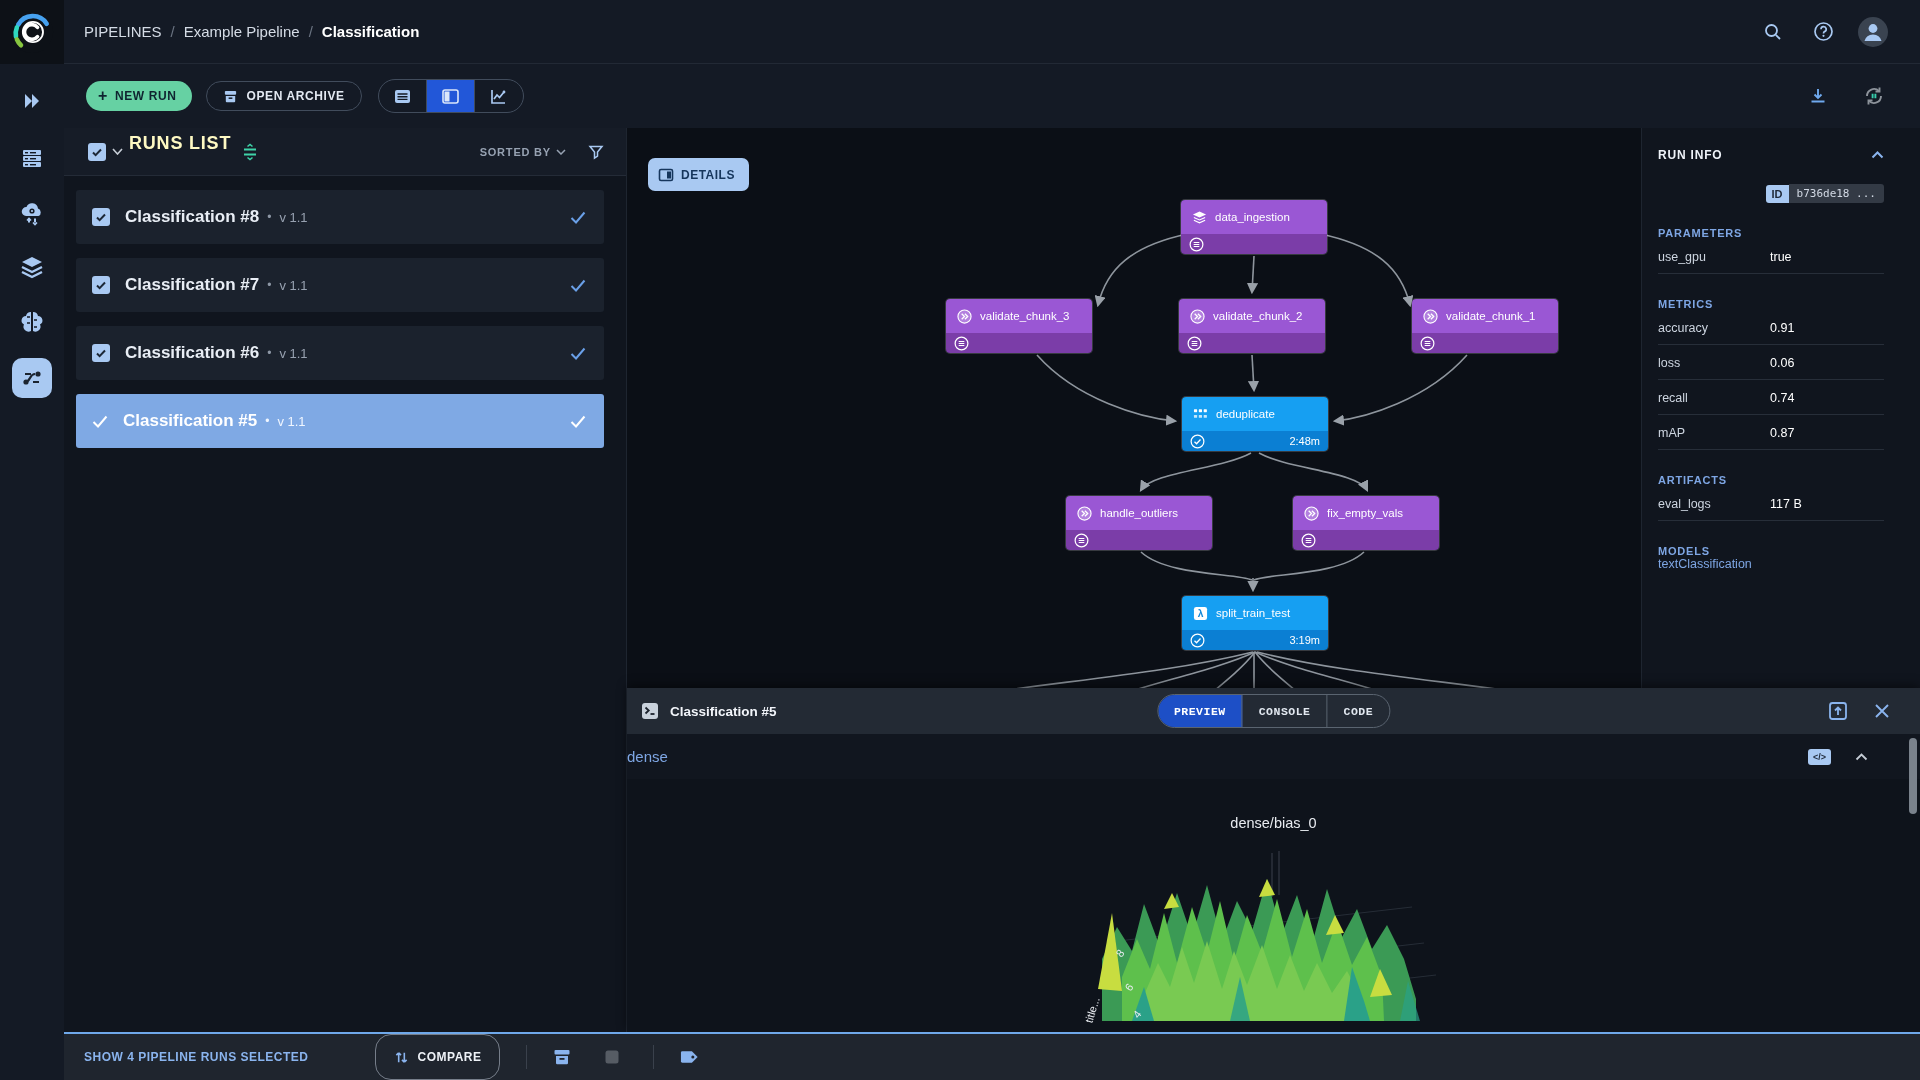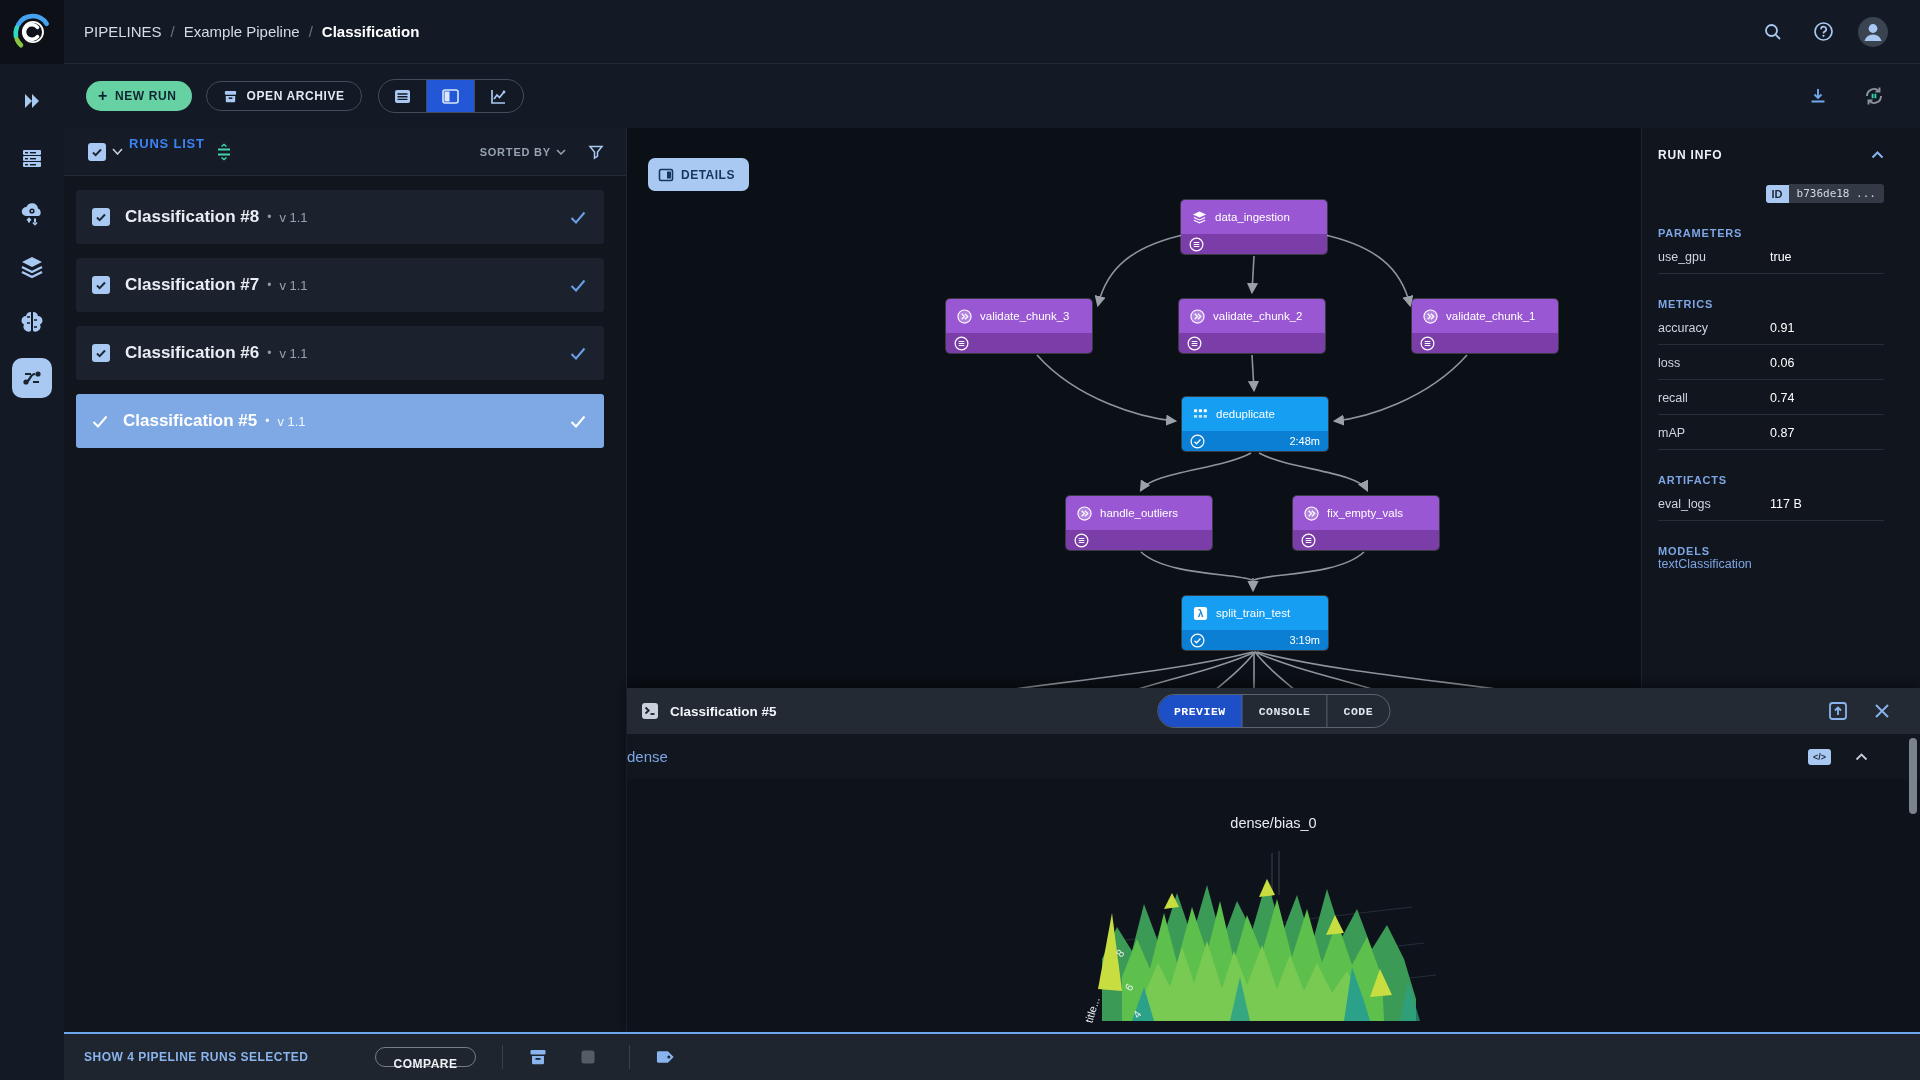--- a/index.html
+++ b/index.html
@@ -38,21 +38,21 @@
   .view-toggle .vt:last-child { border-right:none; }
   .view-toggle .vt.active { background:#2257d8; }
   .toolbar .spacer { flex:1; }
   .tool-icon { width:32px; height:32px; display:flex; align-items:center; justify-content:center; cursor:pointer; margin-left:24px; }
 
   
   .runs-panel { position:absolute; left:64px; top:128px; width:563px; bottom:48px; background:#10151e;
     border-right:1px solid #1e2530; z-index:10; }
   .runs-header { height:48px; background:#161c27; border-bottom:1px solid #242b37; display:flex; align-items:center;
     padding:0 22px 0 24px; }
-  .runs-title { font-size:13px; font-weight:700; letter-spacing:.8px; color:#3b82f6; margin:0 10px 16px 6px; }
+  .runs-title { font-size:18px; font-weight:700; letter-spacing:.8px; color:#fef9c3; margin:0 10px 16px 6px; }
   .runs-header .spacer { flex:1; }
   .sorted-by { font-size:11px; font-weight:700; letter-spacing:.8px; color:#97a2b2; cursor:pointer;
     display:flex; align-items:center; gap:5px; margin-right:22px; }
   .checkbox { width:18px; height:18px; background:#a9c9f2; border-radius:3px; display:flex; align-items:center;
     justify-content:center; cursor:pointer; flex:none; }
   .caret { cursor:pointer; display:flex; align-items:center; margin-left:6px; }
   .runs-body { padding:14px 0 0 0; }
   .run-row { position:relative; height:54px; margin:0 22px 14px 12px; background:#1b222d; border-radius:3px;
     display:flex; align-items:center; padding:0 18px 0 16px; cursor:pointer; }
   .run-row .name { font-size:17px; font-weight:700; color:#e9eef5; margin-left:15px; }
@@ -116,23 +116,23 @@
   .surface { position:absolute; left:455px; top:70px; }
   .tick { position:absolute; color:#e8ebf0; font-size:11px; transform:rotate(-52deg); }
   .axis-label { position:absolute; color:#e8ebf0; font-size:11px; transform:rotate(-73deg); }
   .ov-scrollbar { position:absolute; right:3px; top:50px; width:8px; bottom:4px; }
   .ov-thumb { position:absolute; top:0; width:8px; height:76px; background:#7a828c; border-radius:4px; cursor:pointer; }
 
   
   .footer { position:absolute; left:64px; right:0; bottom:0; height:48px; background:#1f252e;
     border-top:2px solid #6fa8ea; display:flex; align-items:center; padding:0 20px; z-index:60; }
   .sel-label { font-size:12px; font-weight:700; letter-spacing:.5px; color:#8ab4ee; cursor:pointer; }
-  .btn-compare { height:20px; margin-left:66px; padding:0 18px; background:transparent; border:1px solid #767e8a;
+  .btn-compare { height:46px; margin-left:66px; padding:0 18px; background:transparent; border:1px solid #767e8a;
     border-radius:16px; color:#eef2f7; font-weight:700; font-size:12px; letter-spacing:.5px; display:flex;
-    align-items:center; gap:9px; cursor:pointer; font-family:inherit;flex-direction:column; }
+    align-items:center; gap:9px; cursor:pointer; font-family:inherit; }
   .f-div { width:1px; height:24px; background:#3a414c; margin:0 0 0 26px; }
   .f-icon { width:30px; height:30px; display:flex; align-items:center; justify-content:center; cursor:pointer; margin-left:20px; }
 </style>
 </head>
 <body>
 
 <div class="rail">
   <div class="logo">
     <svg width="44" height="44" viewBox="0 0 48 48">
       <circle cx="24" cy="24" r="23" fill="#0d1117"></circle>

